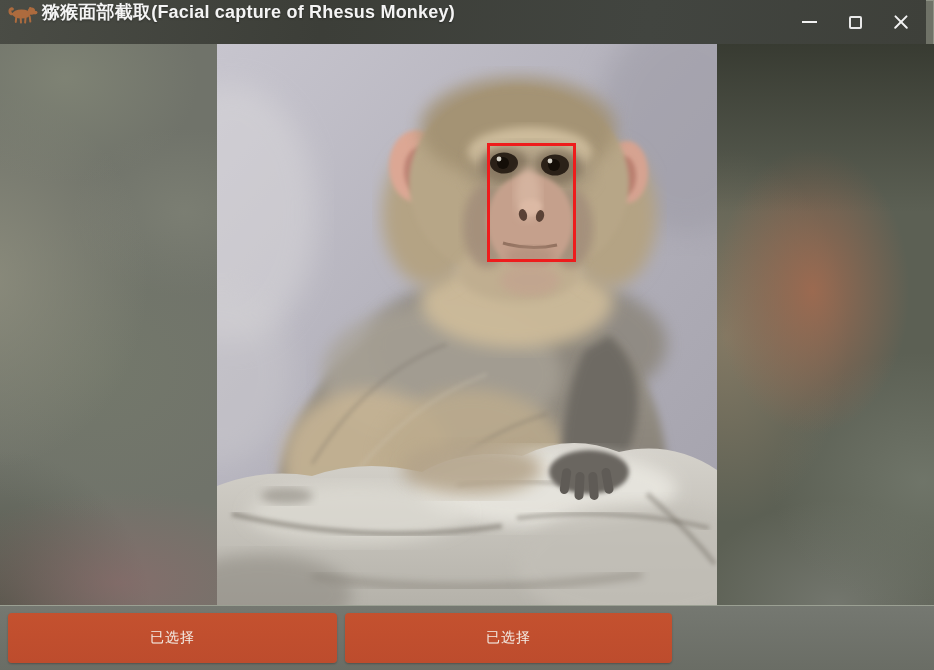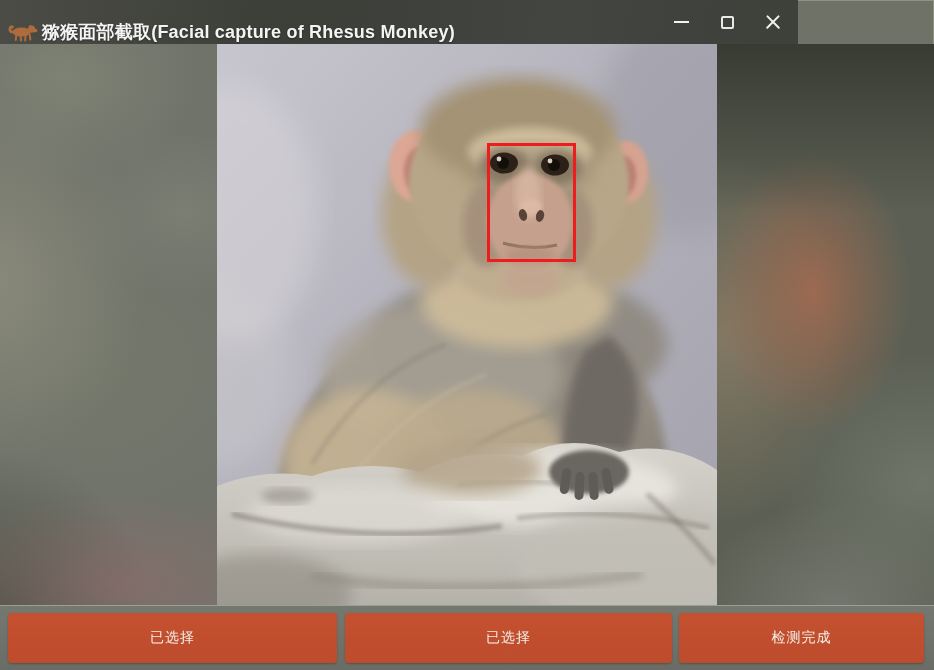--- a/index.html
+++ b/index.html
@@ -7,23 +7,23 @@
   body { font-family:"Liberation Sans", sans-serif; }
 
   .window{
     position:relative; width:934px; height:670px; overflow:hidden;
     background:#6f7267;
     box-shadow: inset 0 0 0 1px rgba(170,175,160,.55);
   }
 
   
   .titlebar{
-    position:absolute; left:0; top:0; width:798px; height:44px;
+    position:absolute; left:0; top:0; width:926px; height:44px;
     background:linear-gradient(100deg,#4a4c45 0%,#3c3e38 35%,#424540 70%,#3e403a 100%);
-    display:flex; align-items:flex-end; z-index:30;
+    display:flex; align-items:flex-start; z-index:30;
   }
   .app-icon{ width:34px; height:26px; margin-left:6px; flex:0 0 auto; }
   .title-text{
     color:#f4f4f4; font-size:18px; font-weight:bold; letter-spacing:.2px;
     margin-left:2px; white-space:nowrap;
     text-shadow:0 1px 2px rgba(0,0,0,.35);
   }
   .win-controls{ margin-left:auto; display:flex; align-items:center; height:100%; }
   .win-btn{
     width:46px; height:100%; display:flex; align-items:center; justify-content:center;
@@ -243,16 +243,15 @@
         <rect x="386" y="424" width="9" height="26" rx="4.5" fill="#5f5b56" transform="rotate(-10 390 437)"></rect>
       </g>
     </svg>
 
     <div class="det-box"></div>
   </div>
 
   <div class="bottombar">
     <button class="action-btn btn-1">已选择</button>
     <button class="action-btn btn-2">已选择</button>
-    <button class="action-btn btn-3">检测完成</button>
   </div>
 
 </div>
 
 </body></html>

